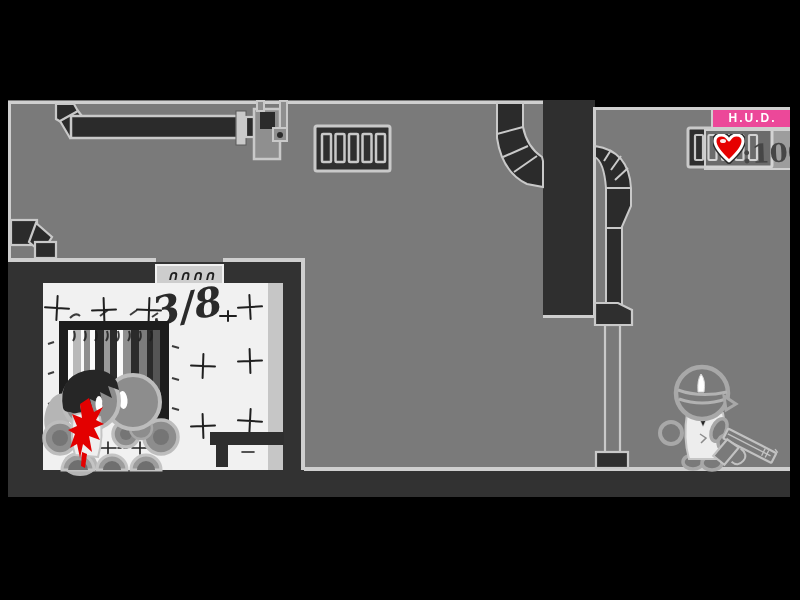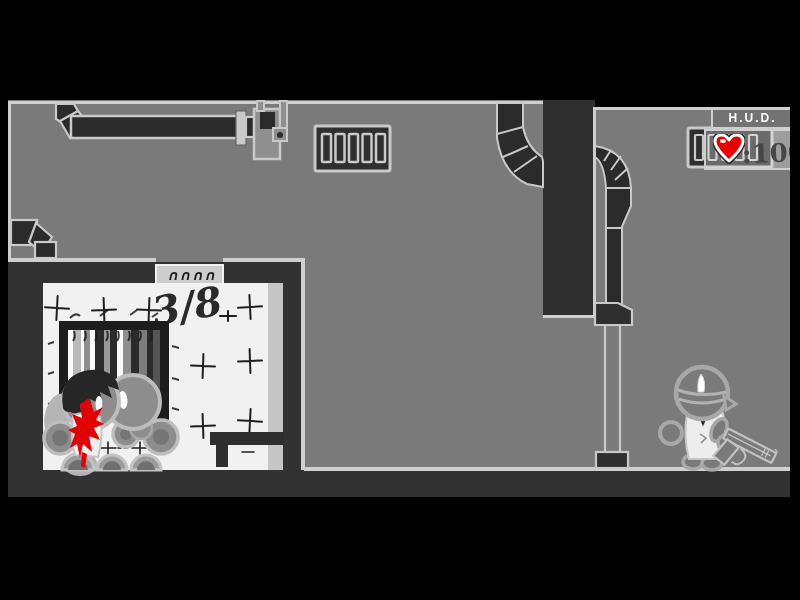--- a/index.html
+++ b/index.html
@@ -8,21 +8,21 @@
   #scene-svg{position:absolute;left:0;top:0;z-index:10;}
   
   .frame{position:absolute;background:#000;z-index:50;}
   #frame-top{left:0;top:0;width:800px;height:100px;}
   #frame-bottom{left:0;top:497px;width:800px;height:103px;}
   #frame-left{left:0;top:0;width:8px;height:600px;}
   #frame-right{left:790px;top:0;width:10px;height:600px;}
   
   #hud{position:absolute;left:0;top:0;z-index:40;}
   #hud-title{position:absolute;left:711px;top:108px;width:83px;height:21px;
-    box-sizing:border-box;background:#737373;border:2px solid #cfcfcf;
+    box-sizing:border-box;background:#ec4899;border:2px solid #cfcfcf;
     color:#fff;font-size:12px;font-weight:bold;letter-spacing:2px;
     text-align:center;line-height:17px;}
   #hud-body{position:absolute;left:704px;top:129px;width:96px;height:41px;
     box-sizing:border-box;background:rgba(232,232,232,0.33);border:2px solid #cfcfcf;}
   #hud-heart{position:absolute;left:7px;top:3px;}
   #hud-health{position:absolute;left:36px;top:-2px;width:70px;
     font-family:"DejaVu Serif",serif;font-weight:bold;font-size:26px;
     color:#464646;line-height:48px;transform:rotate(-2deg);white-space:nowrap;}
 </style>
 </head>

